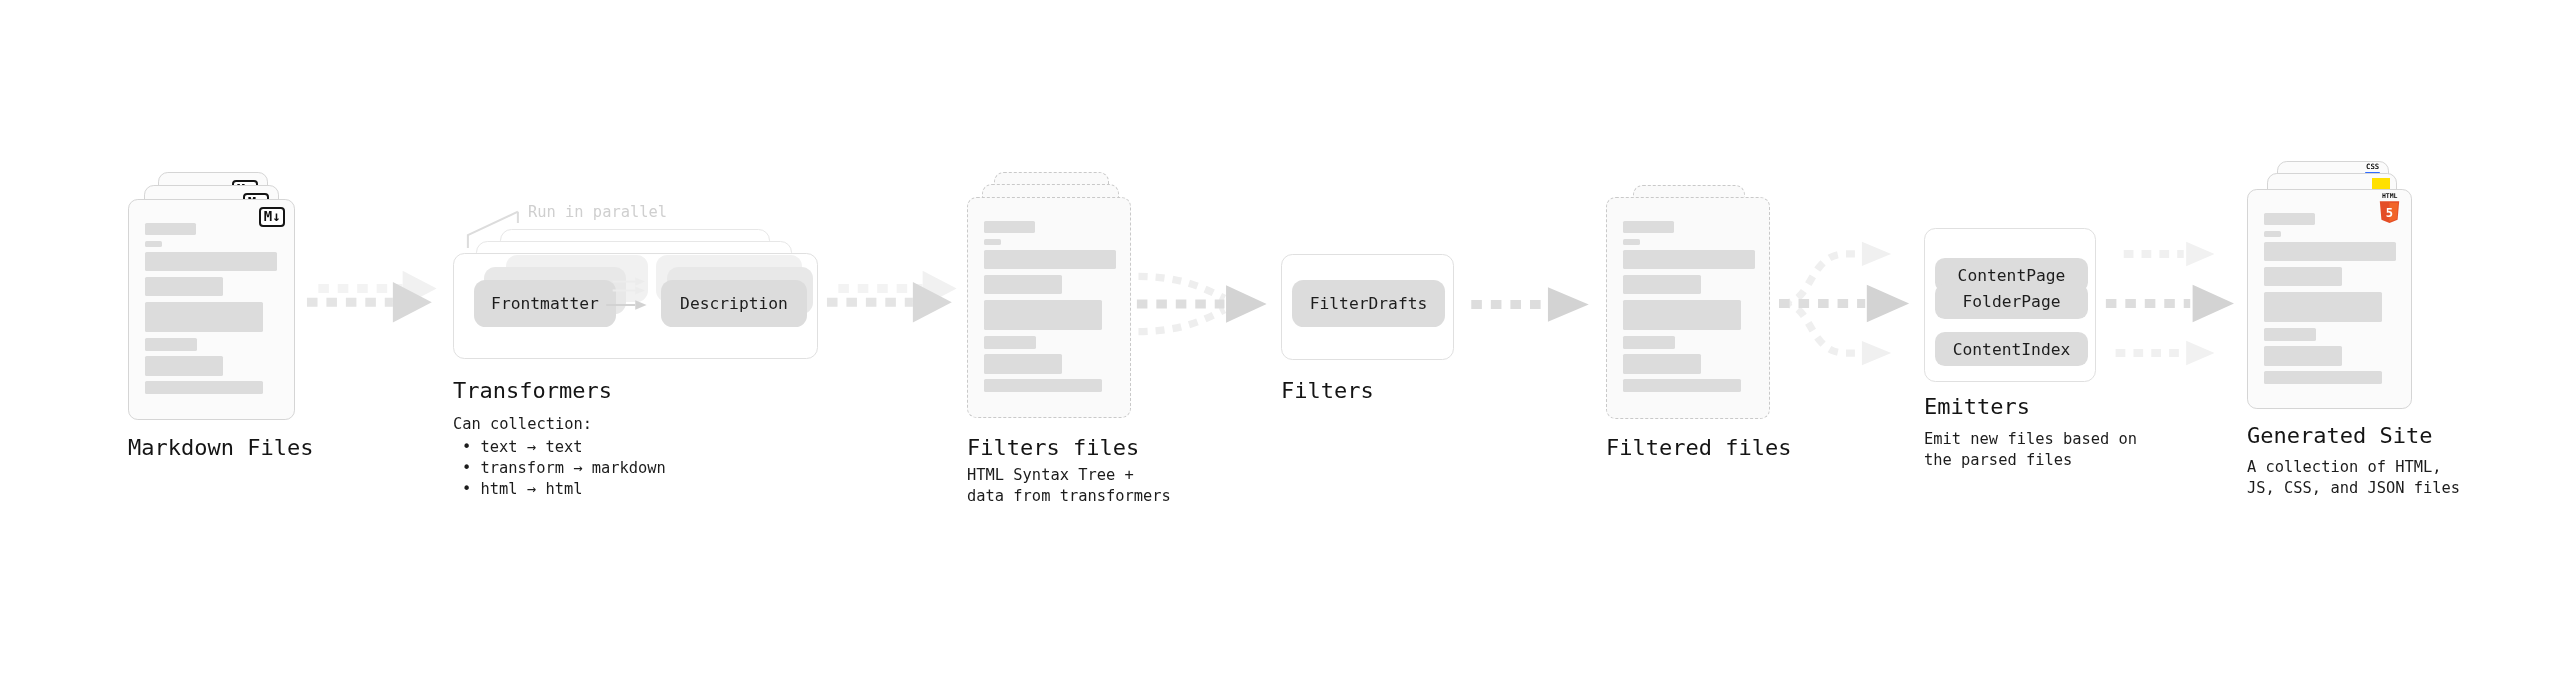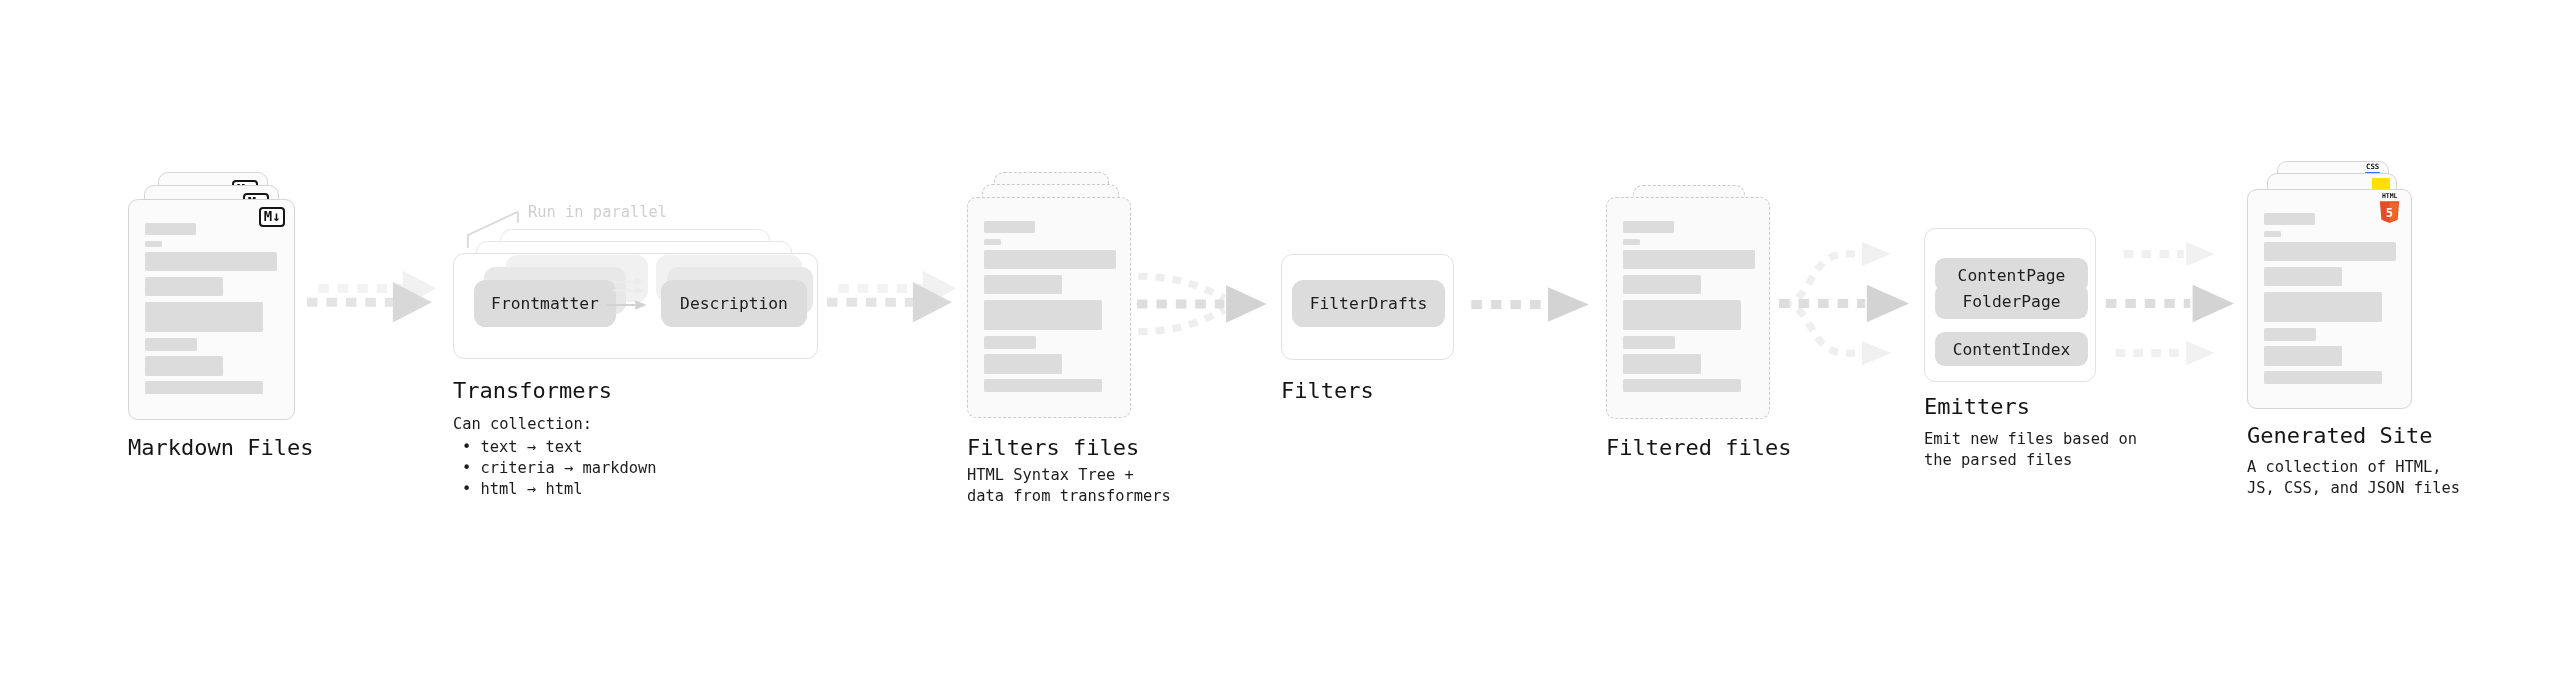--- a/index.html
+++ b/index.html
@@ -98,21 +98,21 @@
       <polygon points="40,3 52,8 40,13" fill="#ececec"></polygon>
       <line x1="12" y1="19" x2="40" y2="19" stroke="#ececec" stroke-width="2.5"></line>
       <polygon points="40,14 52,19 40,24" fill="#ececec"></polygon>
       <line x1="4" y1="37" x2="40" y2="37" stroke="#d2d2d2" stroke-width="2.5"></line>
       <polygon points="40,31 54,37 40,43" fill="#d2d2d2"></polygon>
     </svg>
 
     <div class="h1" style="left:453px;top:379px;">Transformers</div>
     <div class="sub" style="left:453px;top:414px;">Can collection:</div>
     <div class="bullet" style="left:462px;top:437px;">• text → text</div>
-    <div class="bullet" style="left:462px;top:458px;">• criteria → markdown</div>
+    <div class="bullet" style="left:462px;top:458px;">• transform → markdown</div>
     <div class="bullet" style="left:462px;top:479px;">• html → html</div>
   </div>
 
   <svg class="abs" style="left:822px;top:252px;" width="138" height="77" viewBox="0 0 170 95">
     <g transform="translate(14,-17)">
       <line x1="6" y1="62" x2="110" y2="62" stroke="#f3f3f3" stroke-width="11" stroke-dasharray="13 11"></line>
       <polygon points="110,40 152,62 110,84" fill="#f1f1f1"></polygon>
     </g>
     <line x1="6" y1="62" x2="112" y2="62" stroke="#e4e4e4" stroke-width="11" stroke-dasharray="13 11"></line>
     <polygon points="112,37 160,62 112,87" fill="#d8d8d8"></polygon>

